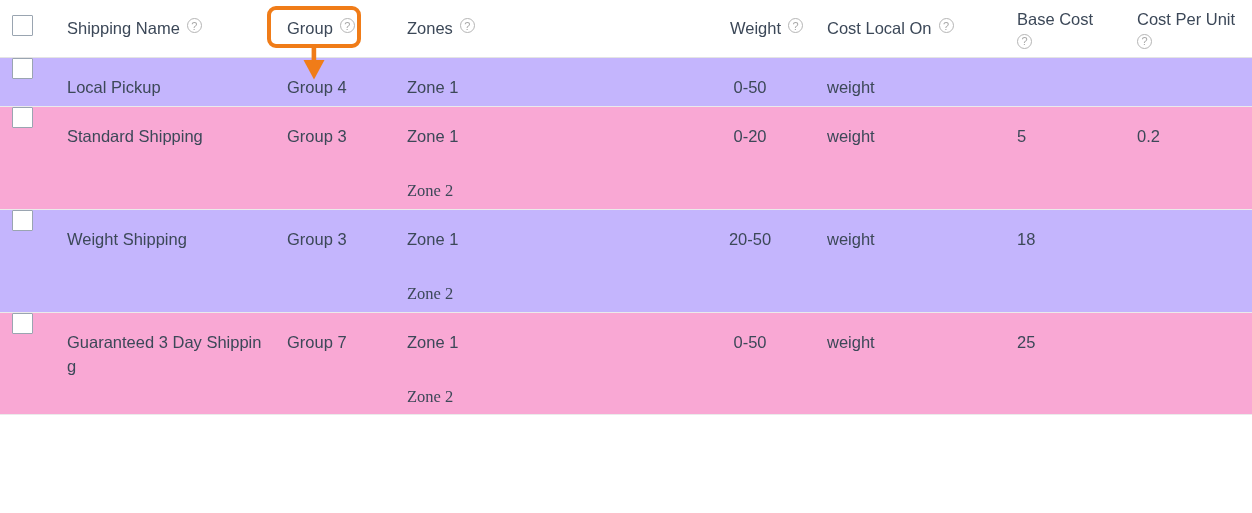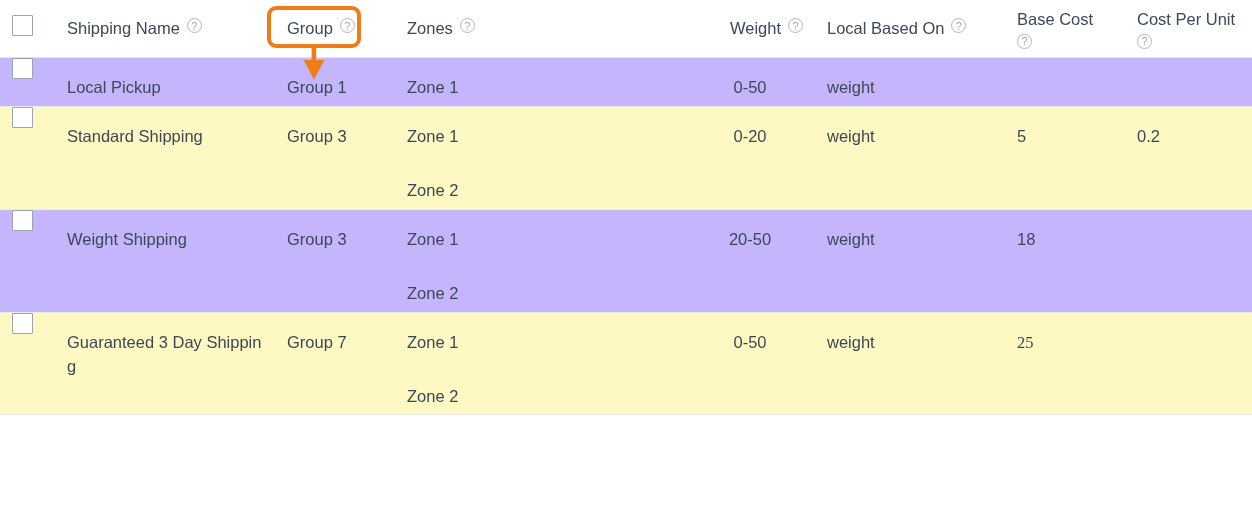--- a/index.html
+++ b/index.html
@@ -85,28 +85,28 @@
 
   
   tbody td {
     padding: 0 12px;
     vertical-align: top;
     border-bottom: 1px solid #ebebeb;
     color: #3c4858;
     font-size: 16.5px;
   }
   tbody tr.odd  { background: #c4b5fd; }
-  tbody tr.even { background: #fef9c3; }
+  tbody tr.even { background: #f9a8d4; }
 
   .cell-pad { padding-top: 18px; padding-bottom: 6px; line-height: 1.45; }
   .cell-right { text-align: center; }
   .cell-left  { text-align: left; }
 
   .zone-line { display: block; }
-  .zone-line + .zone-line { margin-top: 30px; }
+  .zone-line + .zone-line { margin-top: 30px; font-family: Liberation Serif, serif; }
 
   .name-cell { word-break: break-all; }
 
   
   .col-check { width: 55px; }
   .checkbox {
     width: 21px;
     height: 21px;
     border: 1px solid #9aa5b1;
     background: #ffffff;
@@ -175,39 +175,39 @@
           <th>
             <span class="th-inner left"><span class="hdr-label">Group</span><span class="help-icon"></span></span>
           </th>
           <th>
             <span class="th-inner left"><span class="hdr-label">Zones</span><span class="help-icon"></span></span>
           </th>
           <th>
             <span class="th-inner right"><span class="hdr-label">Weight</span><span class="help-icon"></span></span>
           </th>
           <th>
-            <span class="th-inner left"><span class="hdr-label">Local Based On</span><span class="help-icon"></span></span>
+            <span class="th-inner left"><span class="hdr-label">Cost Local On</span><span class="help-icon"></span></span>
           </th>
           <th>
             <span class="th-inner left"><span class="hdr-label">Base Cost</span><span class="help-icon block-below"></span></span>
           </th>
           <th>
             <span class="th-inner left"><span class="hdr-label">Cost Per Unit</span><span class="help-icon block-below"></span></span>
           </th>
         </tr>
     </thead>
 
     <tbody>
         <tr class="odd">
           <td><span class="check-cell-inner"><span class="checkbox"></span></span></td>
           <td>
             <span class="cell-pad cell-left name-cell" style="display: block;">Local Pickup</span>
           </td>
           <td>
-            <span class="cell-pad cell-left" style="display: block;">Group 1</span>
+            <span class="cell-pad cell-left" style="display: block;">Group 4</span>
           </td>
           <td>
             <span class="cell-pad cell-left" style="display: block;">
               <span class="zone-line">Zone 1</span>
             </span>
           </td>
           <td>
             <span class="cell-pad cell-right" style="display: block;">0-50</span>
           </td>
           <td>
@@ -288,21 +288,21 @@
               <span class="zone-line">Zone 2</span>
             </span>
           </td>
           <td>
             <span class="cell-pad cell-right" style="display: block;">0-50</span>
           </td>
           <td>
             <span class="cell-pad cell-left" style="display: block;">weight</span>
           </td>
           <td>
-            <span class="cell-pad cell-left" style="display: block; font-family: Liberation Serif, serif;">25</span>
+            <span class="cell-pad cell-left" style="display: block;">25</span>
           </td>
           <td>
             <span class="cell-pad cell-left" style="display: block;"></span>
           </td>
         </tr>
       </tbody>
   </table>
 
   <div class="annot-box"></div>
 

